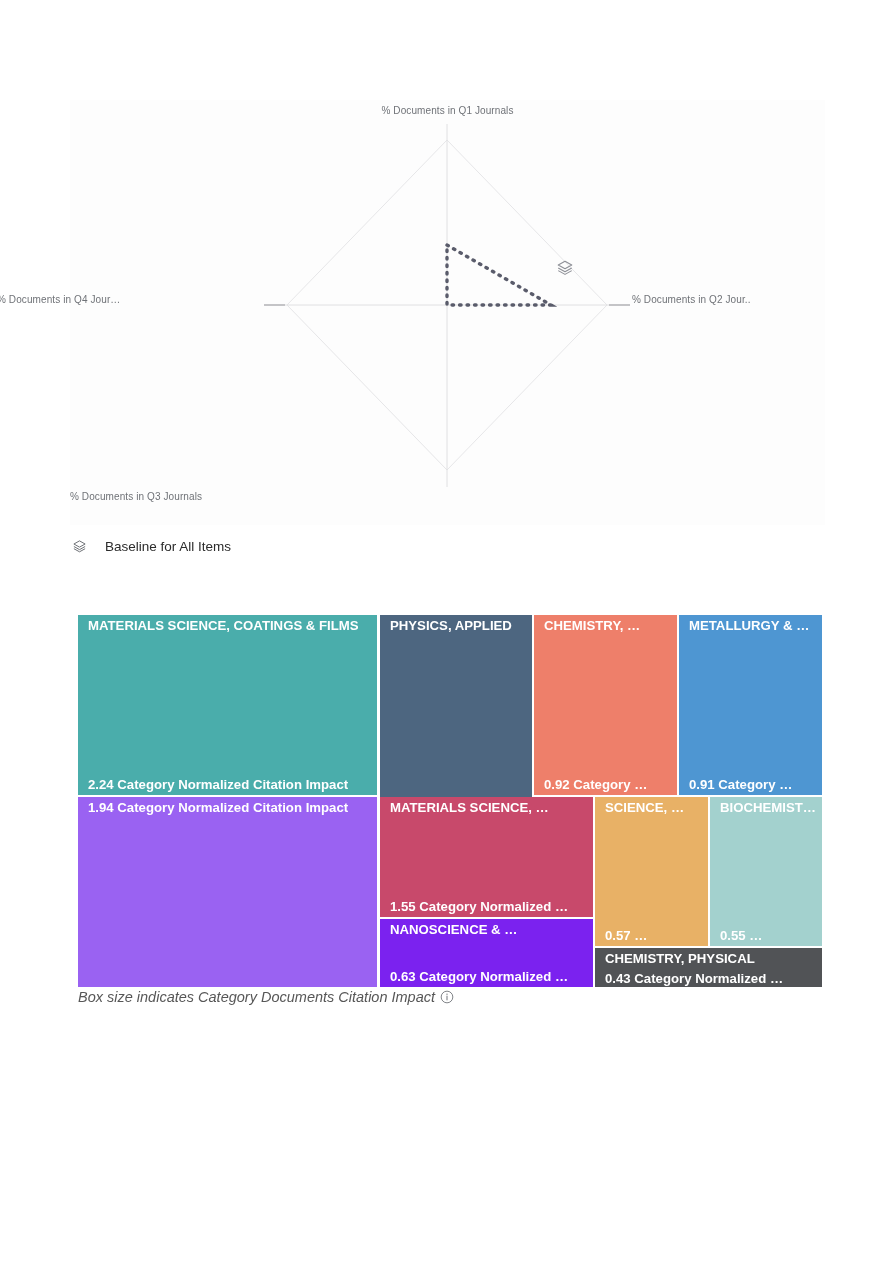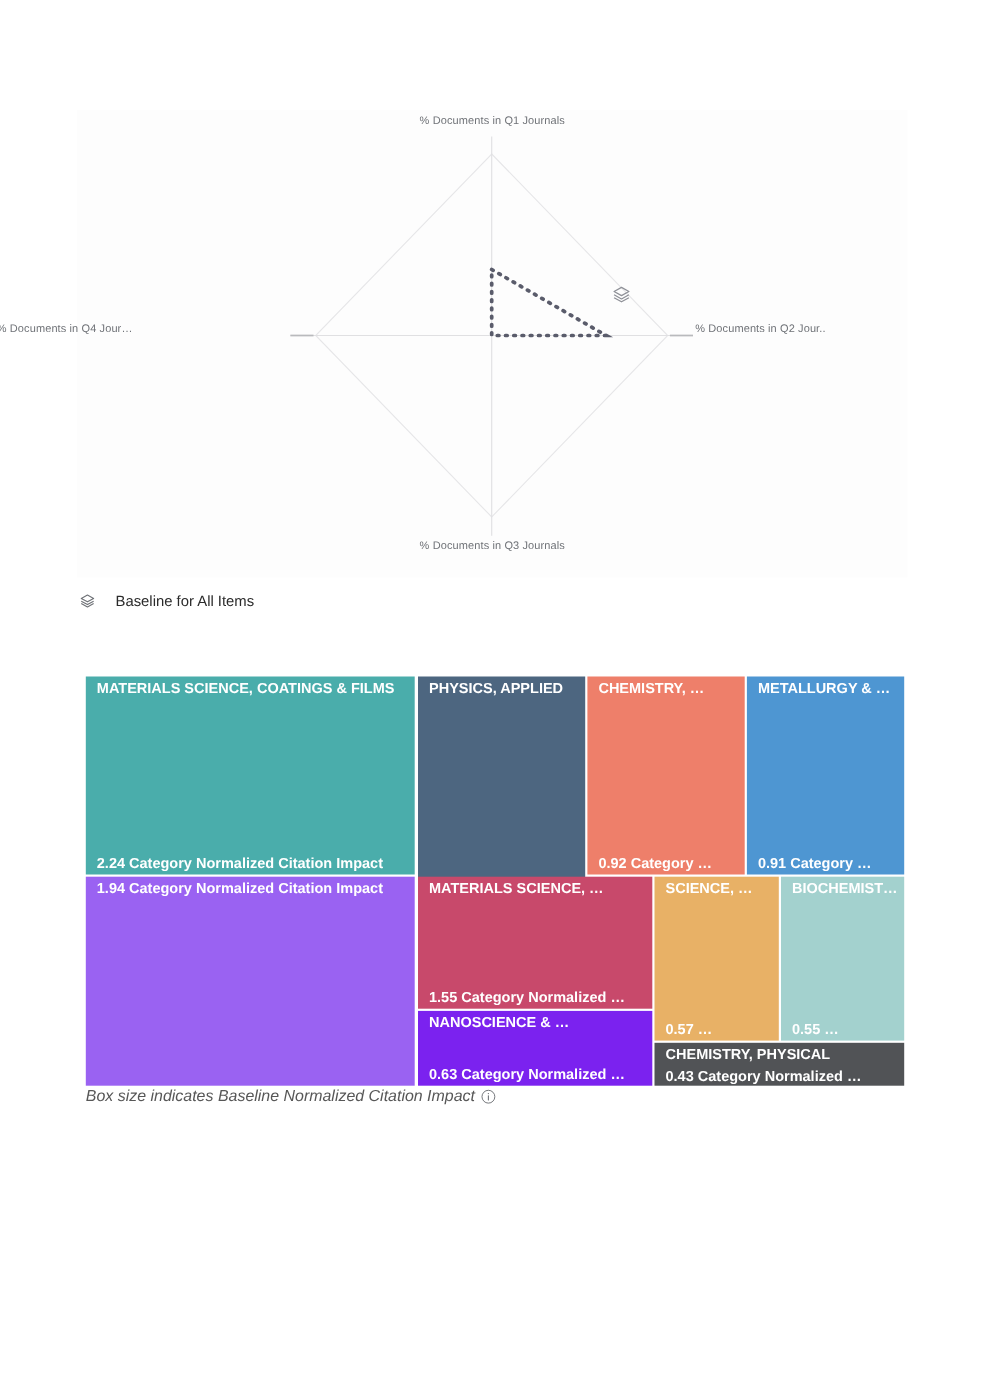--- a/index.html
+++ b/index.html
@@ -41,21 +41,21 @@
     letter-spacing: 0.1px;
   }
   #label-q1 {
     left: 0; top: 5px;
     width: 755px;
     text-align: center;
   }
   #label-q3 {
     left: 0; top: 391px;
     width: 755px;
-    text-align: center;
+    text-align: left;
   }
   #label-q2 {
     left: 562px;
     top: 194px;
   }
   #label-q4 {
     left: -73px;
     top: 194px;
   }
 
@@ -213,19 +213,19 @@
     <div class="tm-line">0.55 …</div>
   </div>
 
   <div class="tm-cell" style="left:517px;top:333px;width:227px;height:39px;background:#515356">
     <div class="tm-line">CHEMISTRY, PHYSICAL</div>
     <div class="tm-line">0.43 Category Normalized …</div>
   </div>
 </div>
 
 <div id="tm-caption">
-  <span>Box size indicates Baseline Normalized Citation Impact</span>
+  <span>Box size indicates Category Documents Citation Impact</span>
   <svg style="width:14px;height:14px" viewBox="0 0 24 24">
     <circle cx="12" cy="12" r="10" fill="none" stroke="#6f7277" stroke-width="1.5"></circle>
     <line x1="12" y1="10.5" x2="12" y2="17" stroke="#6f7277" stroke-width="1.7" stroke-linecap="round"></line>
     <circle cx="12" cy="7.2" r="1.1" fill="#6f7277"></circle>
   </svg>
 </div>
 
 </body></html>

